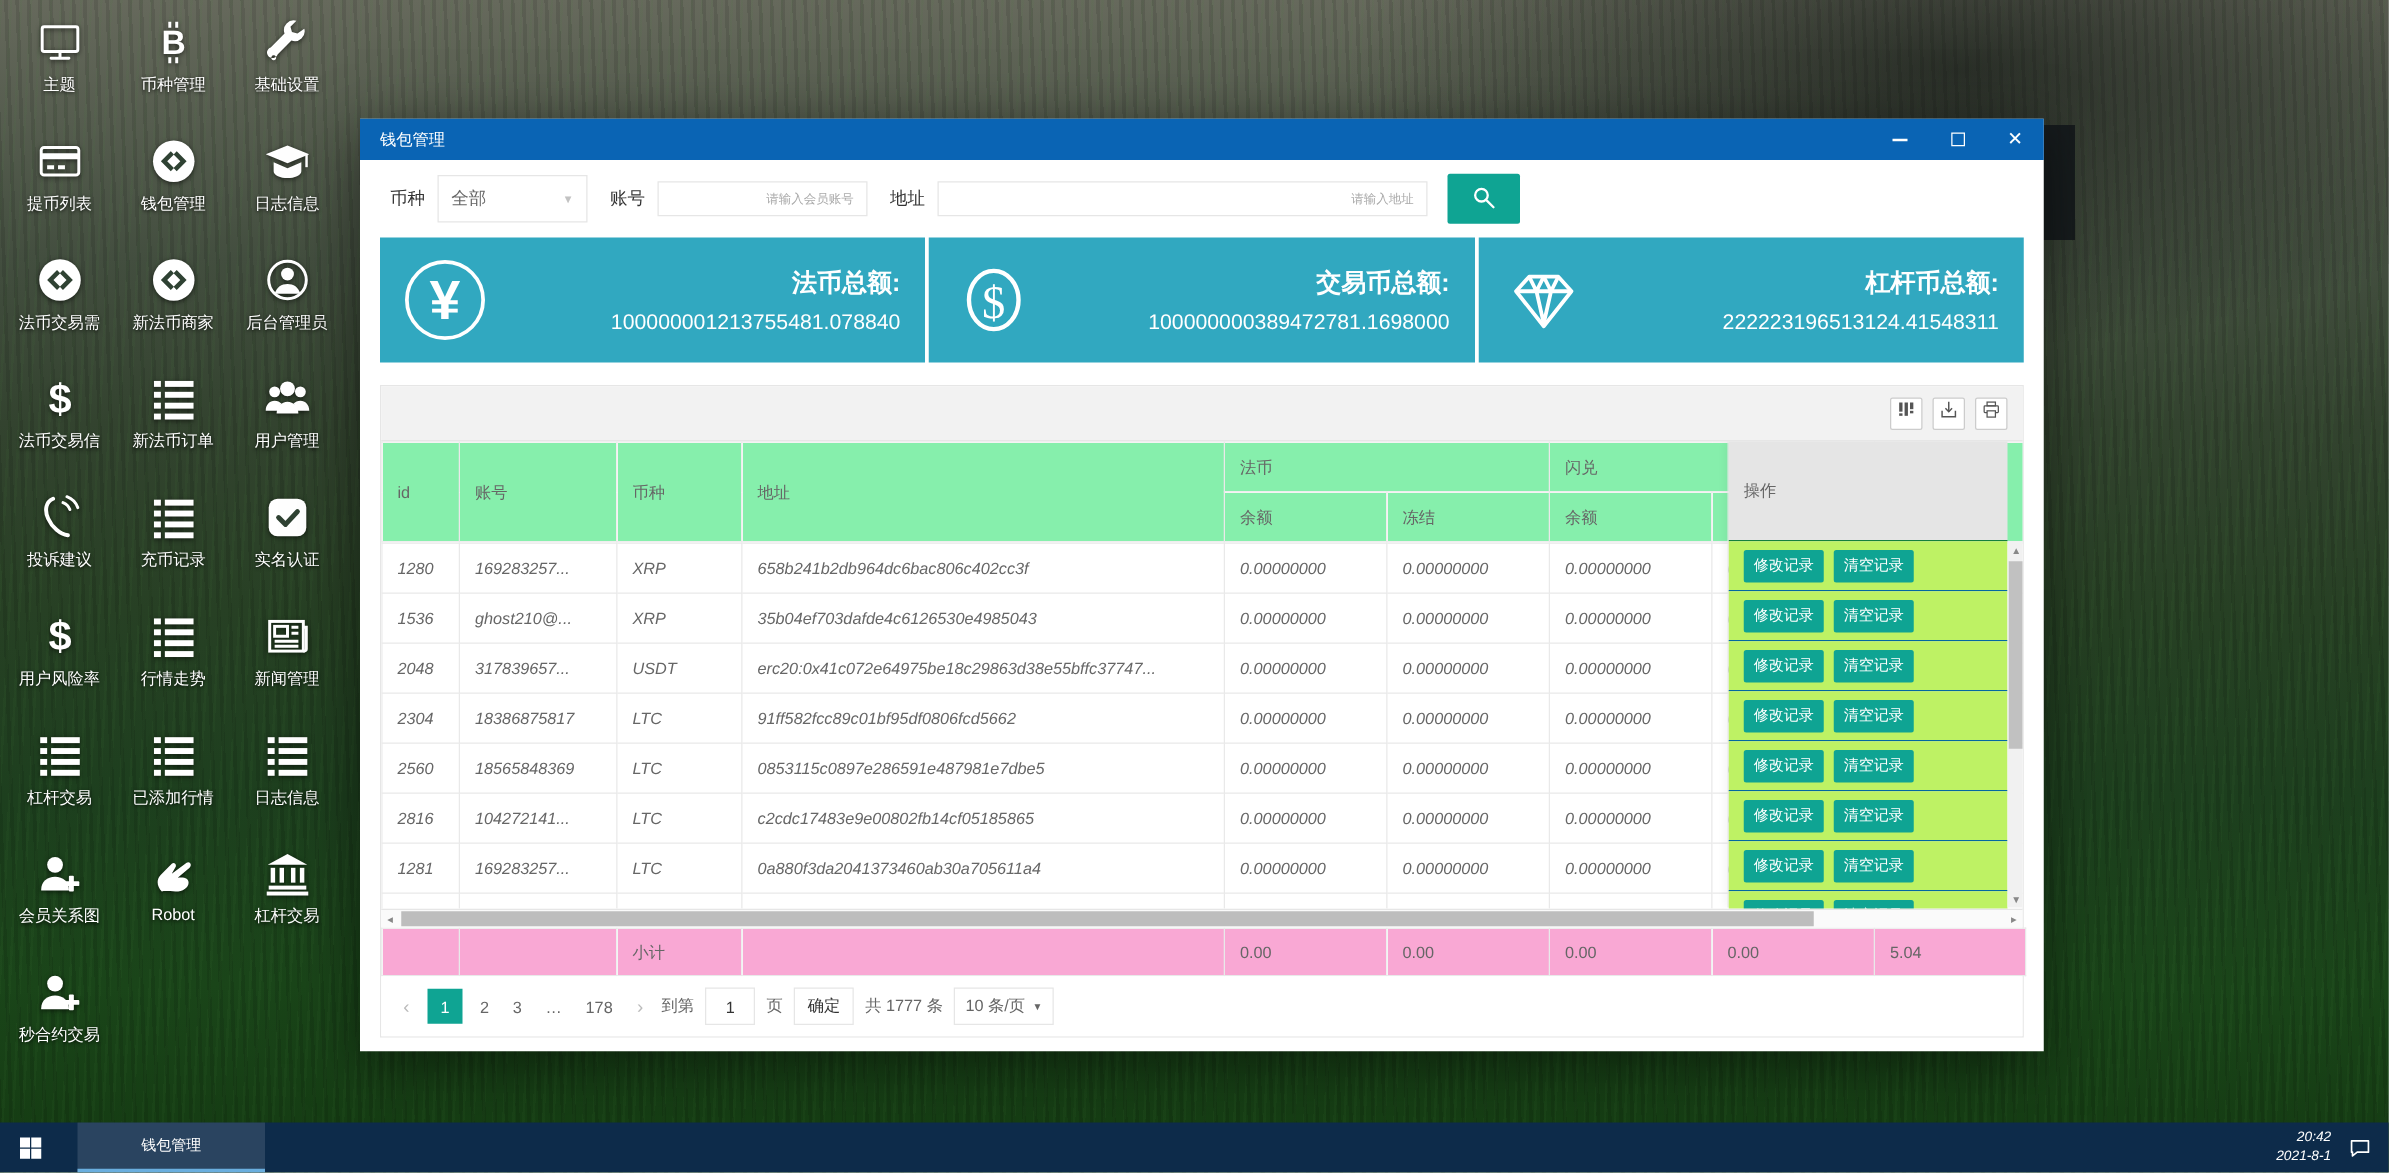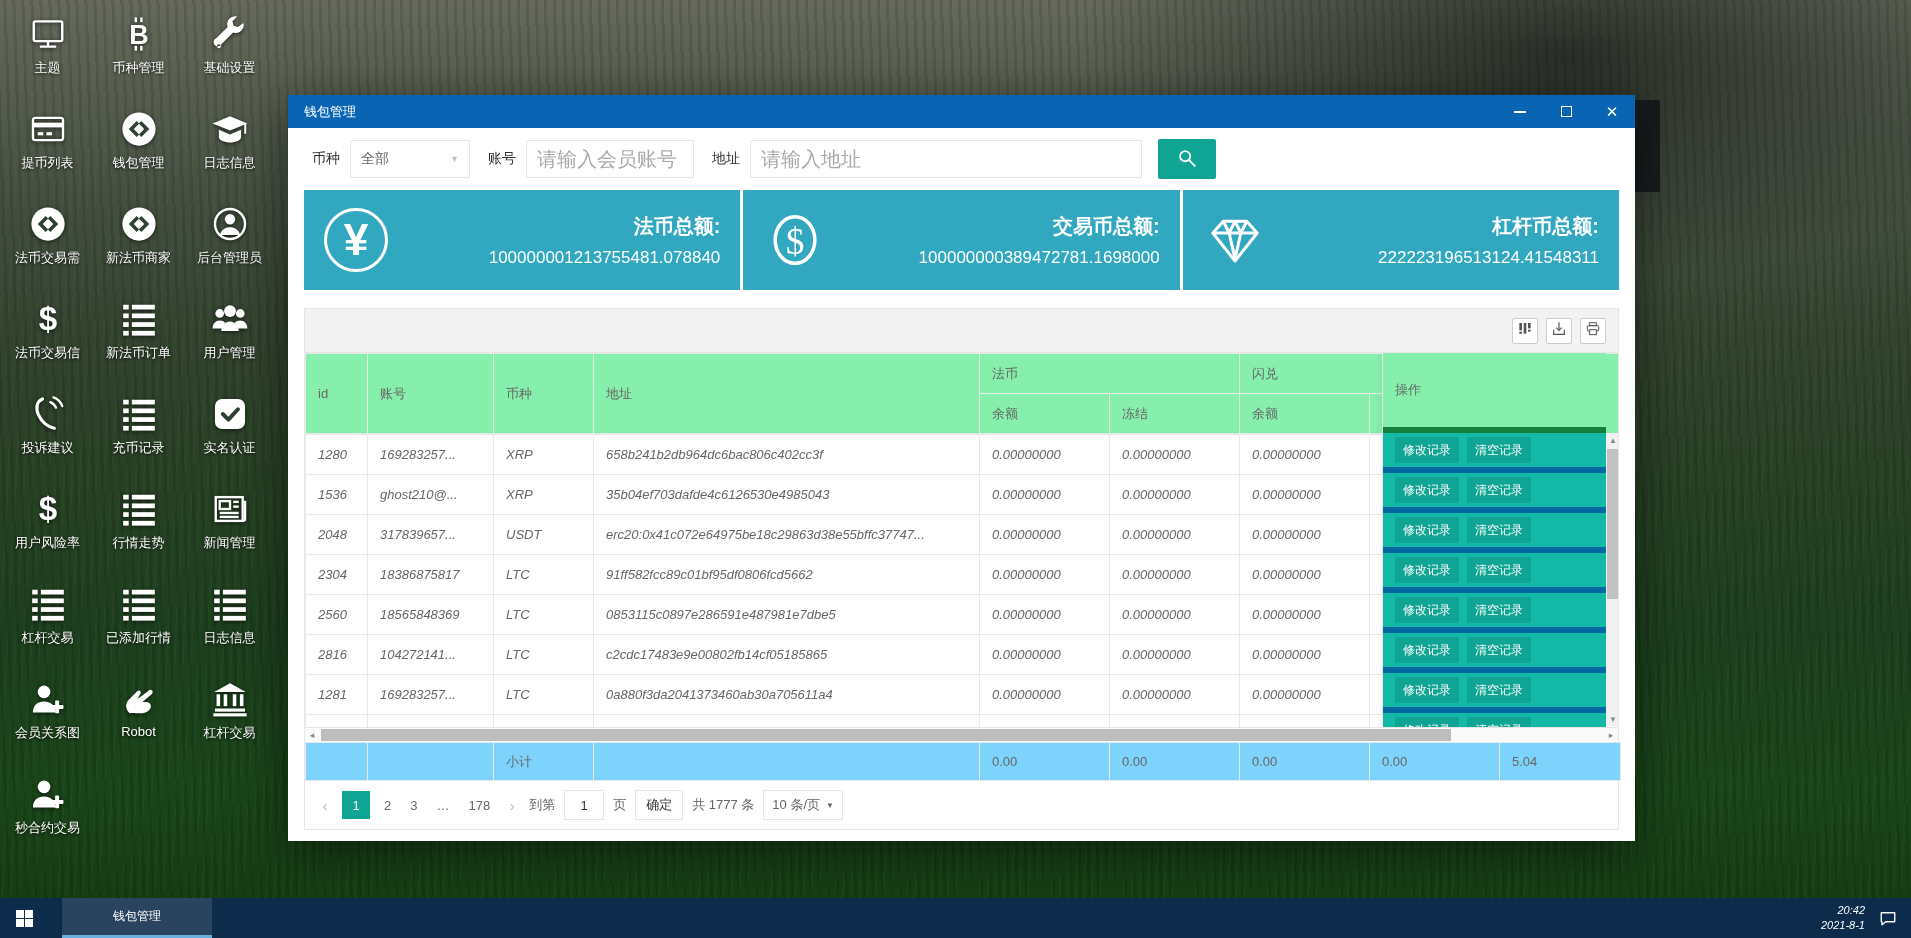--- a/index.html
+++ b/index.html
@@ -33,21 +33,21 @@
   .wbtn{ width:46px; height:33px; display:flex; align-items:center; justify-content:center; cursor:pointer; }
   .ico-min{ width:12px; height:2px; background:#fff; }
   .ico-max{ width:11px; height:11px; border:1px solid #fff; }
   .ico-close{ color:#fff; font-size:15px; line-height:1; }
   
   .filters{ height:62px; display:flex; align-items:center; padding:0 16px; gap:10px; }
   .flabel{ font-size:14px; color:#333; margin-left:8px; }
   .fselect{ width:120px; height:38px; border:1px solid #e6e6e6; display:flex; align-items:center;
     padding:0 10px; font-size:14px; color:#666; cursor:pointer; position:relative; }
   .fselect .caret{ position:absolute; right:10px; font-size:9px; color:#c2c2c2; }
-  .finput{ height:38px; border:1px solid #e6e6e6; font-size:20px; color:#333; padding:0 10px; outline:none; }
+  .finput{ height:28px; border:1px solid #e6e6e6; font-size:10px; color:#333; padding:0 10px; outline:none;text-align:right; }
   .finput::placeholder{ color:#aaa; }
   .inp-account{ width:168px; }
   .inp-address{ width:392px; }
   .search-btn{ width:58px; height:40px; background:var(--accent); border:none; margin-left:6px;
     display:flex; align-items:center; justify-content:center; cursor:pointer; border-radius:2px; }
   .search-btn svg{ width:22px; height:22px; color:#fff; }
   
   .cards{ display:flex; gap:3px; margin:0 16px; height:100px; }
   .card{ flex:1; background:var(--card); color:#fff; display:flex; align-items:center; padding:0 20px; }
   .card .cicon{ width:64px; height:64px; border:3px solid #fff; border-radius:50%;
@@ -68,38 +68,38 @@
   table.grid{ border-collapse:collapse; table-layout:fixed; width:1354px; }
   table.grid td, table.grid th{ border:1px solid #e9e9e9; font-weight:normal; text-align:left;
     font-size:13px; color:#666; padding:0 12px; overflow:hidden; white-space:nowrap; }
   thead th{ background:#86efac; height:40px; }
   thead .grp{ text-align:center; }
   tbody td{ height:40px; background:#fff; }
   .bodyclip{ height:293px; overflow:hidden;font-style:italic; }
   
   .op-col{ position:absolute; top:0; left:1077px; width:224px; height:373px;
     border-left:1px solid #e6e6e6; box-shadow:-3px 0 6px rgba(0,0,0,.04); }
-  .op-head{ height:80px; background:#86efac; border-bottom:6px solid #15803d;
+  .op-head{ height:80px; background:#e5e5e5; border-bottom:1px solid #15803d;
     font-size:13px; color:#666; display:flex; align-items:center; padding-left:12px; }
-  .op-row{ height:40px; background:#14b8a6; border-bottom:6px solid #0369a1;
+  .op-row{ height:40px; background:#bef264; border-bottom:1px solid #0369a1;
     display:flex; align-items:center; gap:8px; padding-left:12px; }
   .abtn{ height:26px; padding:0 8px; background:var(--accent); color:#fff; border:none;
     font-size:12px; border-radius:2px; cursor:pointer; white-space:nowrap; }
   
   .vscroll{ position:absolute; top:80px; left:1301px; width:14px; height:293px; background:#f1f1f1; }
   .vscroll .arr{ height:14px; font-size:8px; color:#888; display:flex; align-items:center; justify-content:center; cursor:pointer; }
   .vthumb{ position:absolute; top:16px; left:1px; width:12px; height:150px; background:#c1c1c1; cursor:pointer; }
   
   .hscroll{ height:15px; background:#fafafa; border-top:1px solid #e6e6e6; position:relative; }
   .hscroll .arr{ position:absolute; top:0; width:14px; height:14px; font-size:9px; color:#888;
     display:flex; align-items:center; justify-content:center; cursor:pointer; }
   .hscroll .arr.left{ left:0; } .hscroll .arr.right{ right:0; }
   .hthumb{ position:absolute; top:1px; left:16px; width:1130px; height:12px; background:#bdbdbd; cursor:pointer; }
   
-  .totals td{ background:#7dd3fc; height:38px; font-size:13px; color:#666; }
+  .totals td{ background:#f9a8d4; height:38px; font-size:13px; color:#666; }
   
   .pager{ height:48px; display:flex; align-items:center; padding:0 12px; gap:9px; font-size:13px; color:#666;
     background:#fff; }
   .pg{ min-width:16px; height:28px; display:flex; align-items:center; justify-content:center; cursor:pointer; padding:0 5px; }
   .pg.chev{ color:#bbb; font-size:15px; }
   .pg.active{ background:var(--accent); color:#fff; width:28px; padding:0; cursor:default; }
   .goto-input{ width:40px; height:30px; border:1px solid #e6e6e6; text-align:center; font-size:13px; color:#333; outline:none; }
   .confirm-btn{ height:30px; padding:0 10px; background:#fff; border:1px solid #e6e6e6; font-size:13px; color:#333; cursor:pointer; }
   .perpage{ height:30px; border:1px solid #e6e6e6; display:flex; align-items:center; padding:0 8px; gap:6px; cursor:pointer; }
   .perpage .caret{ font-size:8px; color:#666; }

